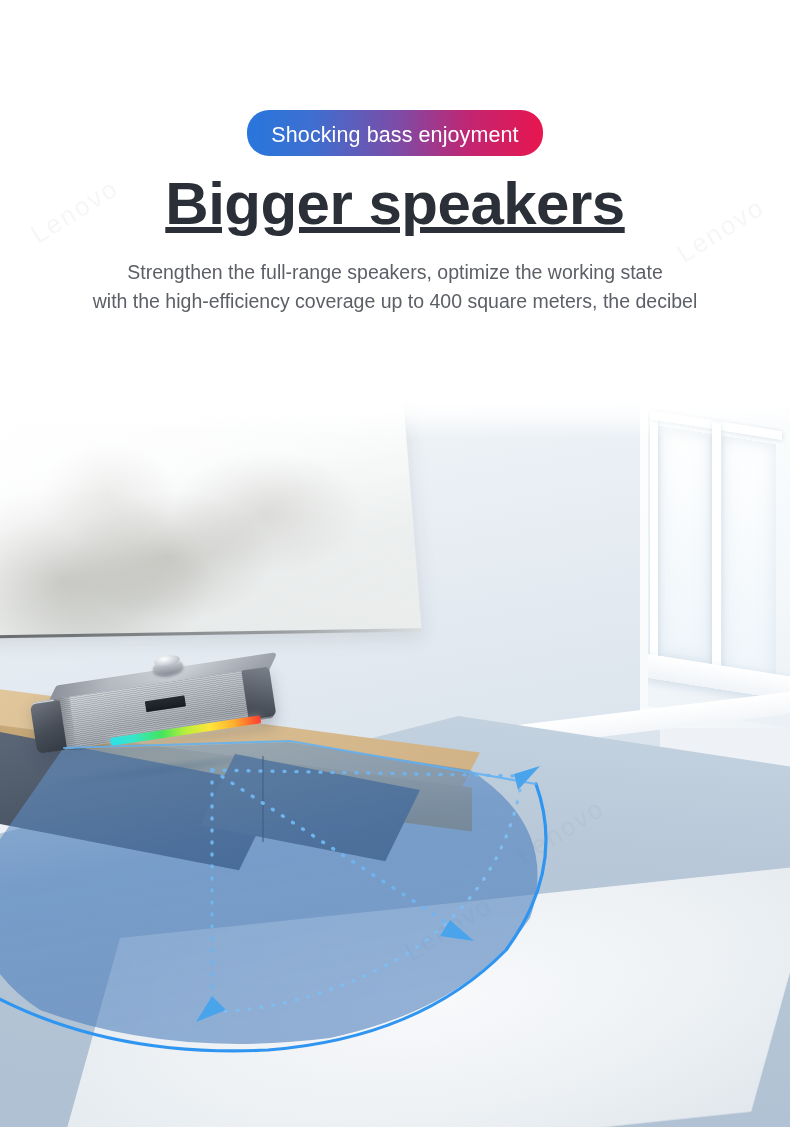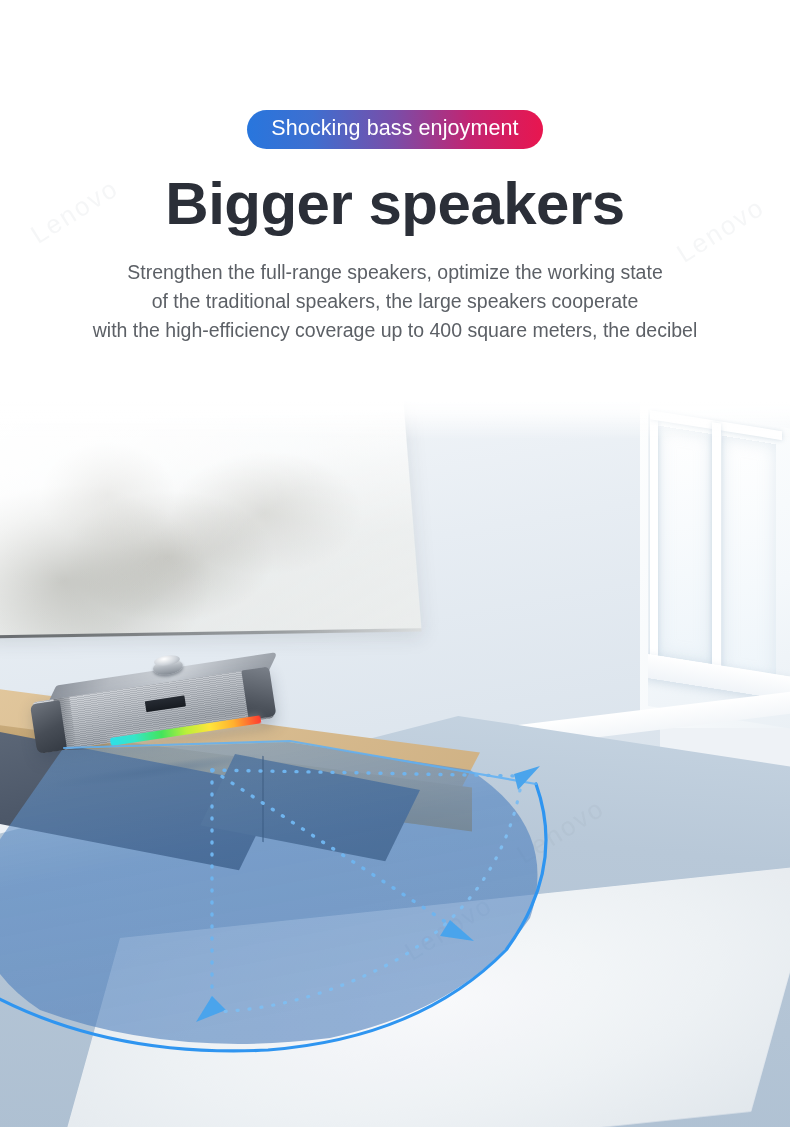--- a/index.html
+++ b/index.html
@@ -38,39 +38,40 @@
 
   .badge-wrap {
     position: absolute;
     top: 110px;
     left: 0; right: 0;
     display: flex;
     justify-content: center;
   }
   .badge {
     display: inline-block;
-    padding: 8px 24px 9px 24px;
+    padding: 15px 24px 9px 24px;
     border-radius: 22px;
     background: linear-gradient(90deg, #2876dd 0%, #3e6fd0 22%, #7a4da8 50%, #c42470 76%, #e8164f 100%);
     color: #ffffff;
     font-size: 21.5px;
     line-height: 1;
     letter-spacing: .1px;
     white-space: nowrap;
   }
 
   .headline {
     position: absolute;
     top: 172px;
     left: 0; right: 0;
     font-size: 60px;
     font-weight: bold;
     color: #2b2f38;
     letter-spacing: -0.5px;
     line-height: 1.05;
+    text-decoration: underline;
   }
 
   .paragraph {
     position: absolute;
     top: 258px;
     left: 0; right: 0;
     color: #5c6066;
     font-size: 19.5px;
     line-height: 29px;
   }
@@ -377,21 +378,20 @@
     <div class="wm wm-c">Lenovo</div>
 
     <div class="badge-wrap">
       <span class="badge">Shocking bass enjoyment</span>
     </div>
 
     <div class="headline">Bigger speakers</div>
 
     <div class="paragraph">
       <span class="pline">Strengthen the full-range speakers, optimize the working state</span>
-      <span class="pline">of the traditional speakers, the large speakers cooperate</span>
       <span class="pline">with the high-efficiency  coverage up to 400 square meters, the decibel</span>
     </div>
   </div>
 
   <div class="scene">
 
     <div class="wall-back"></div>
     <div class="wall-right"></div>
 
     <div class="tv">

